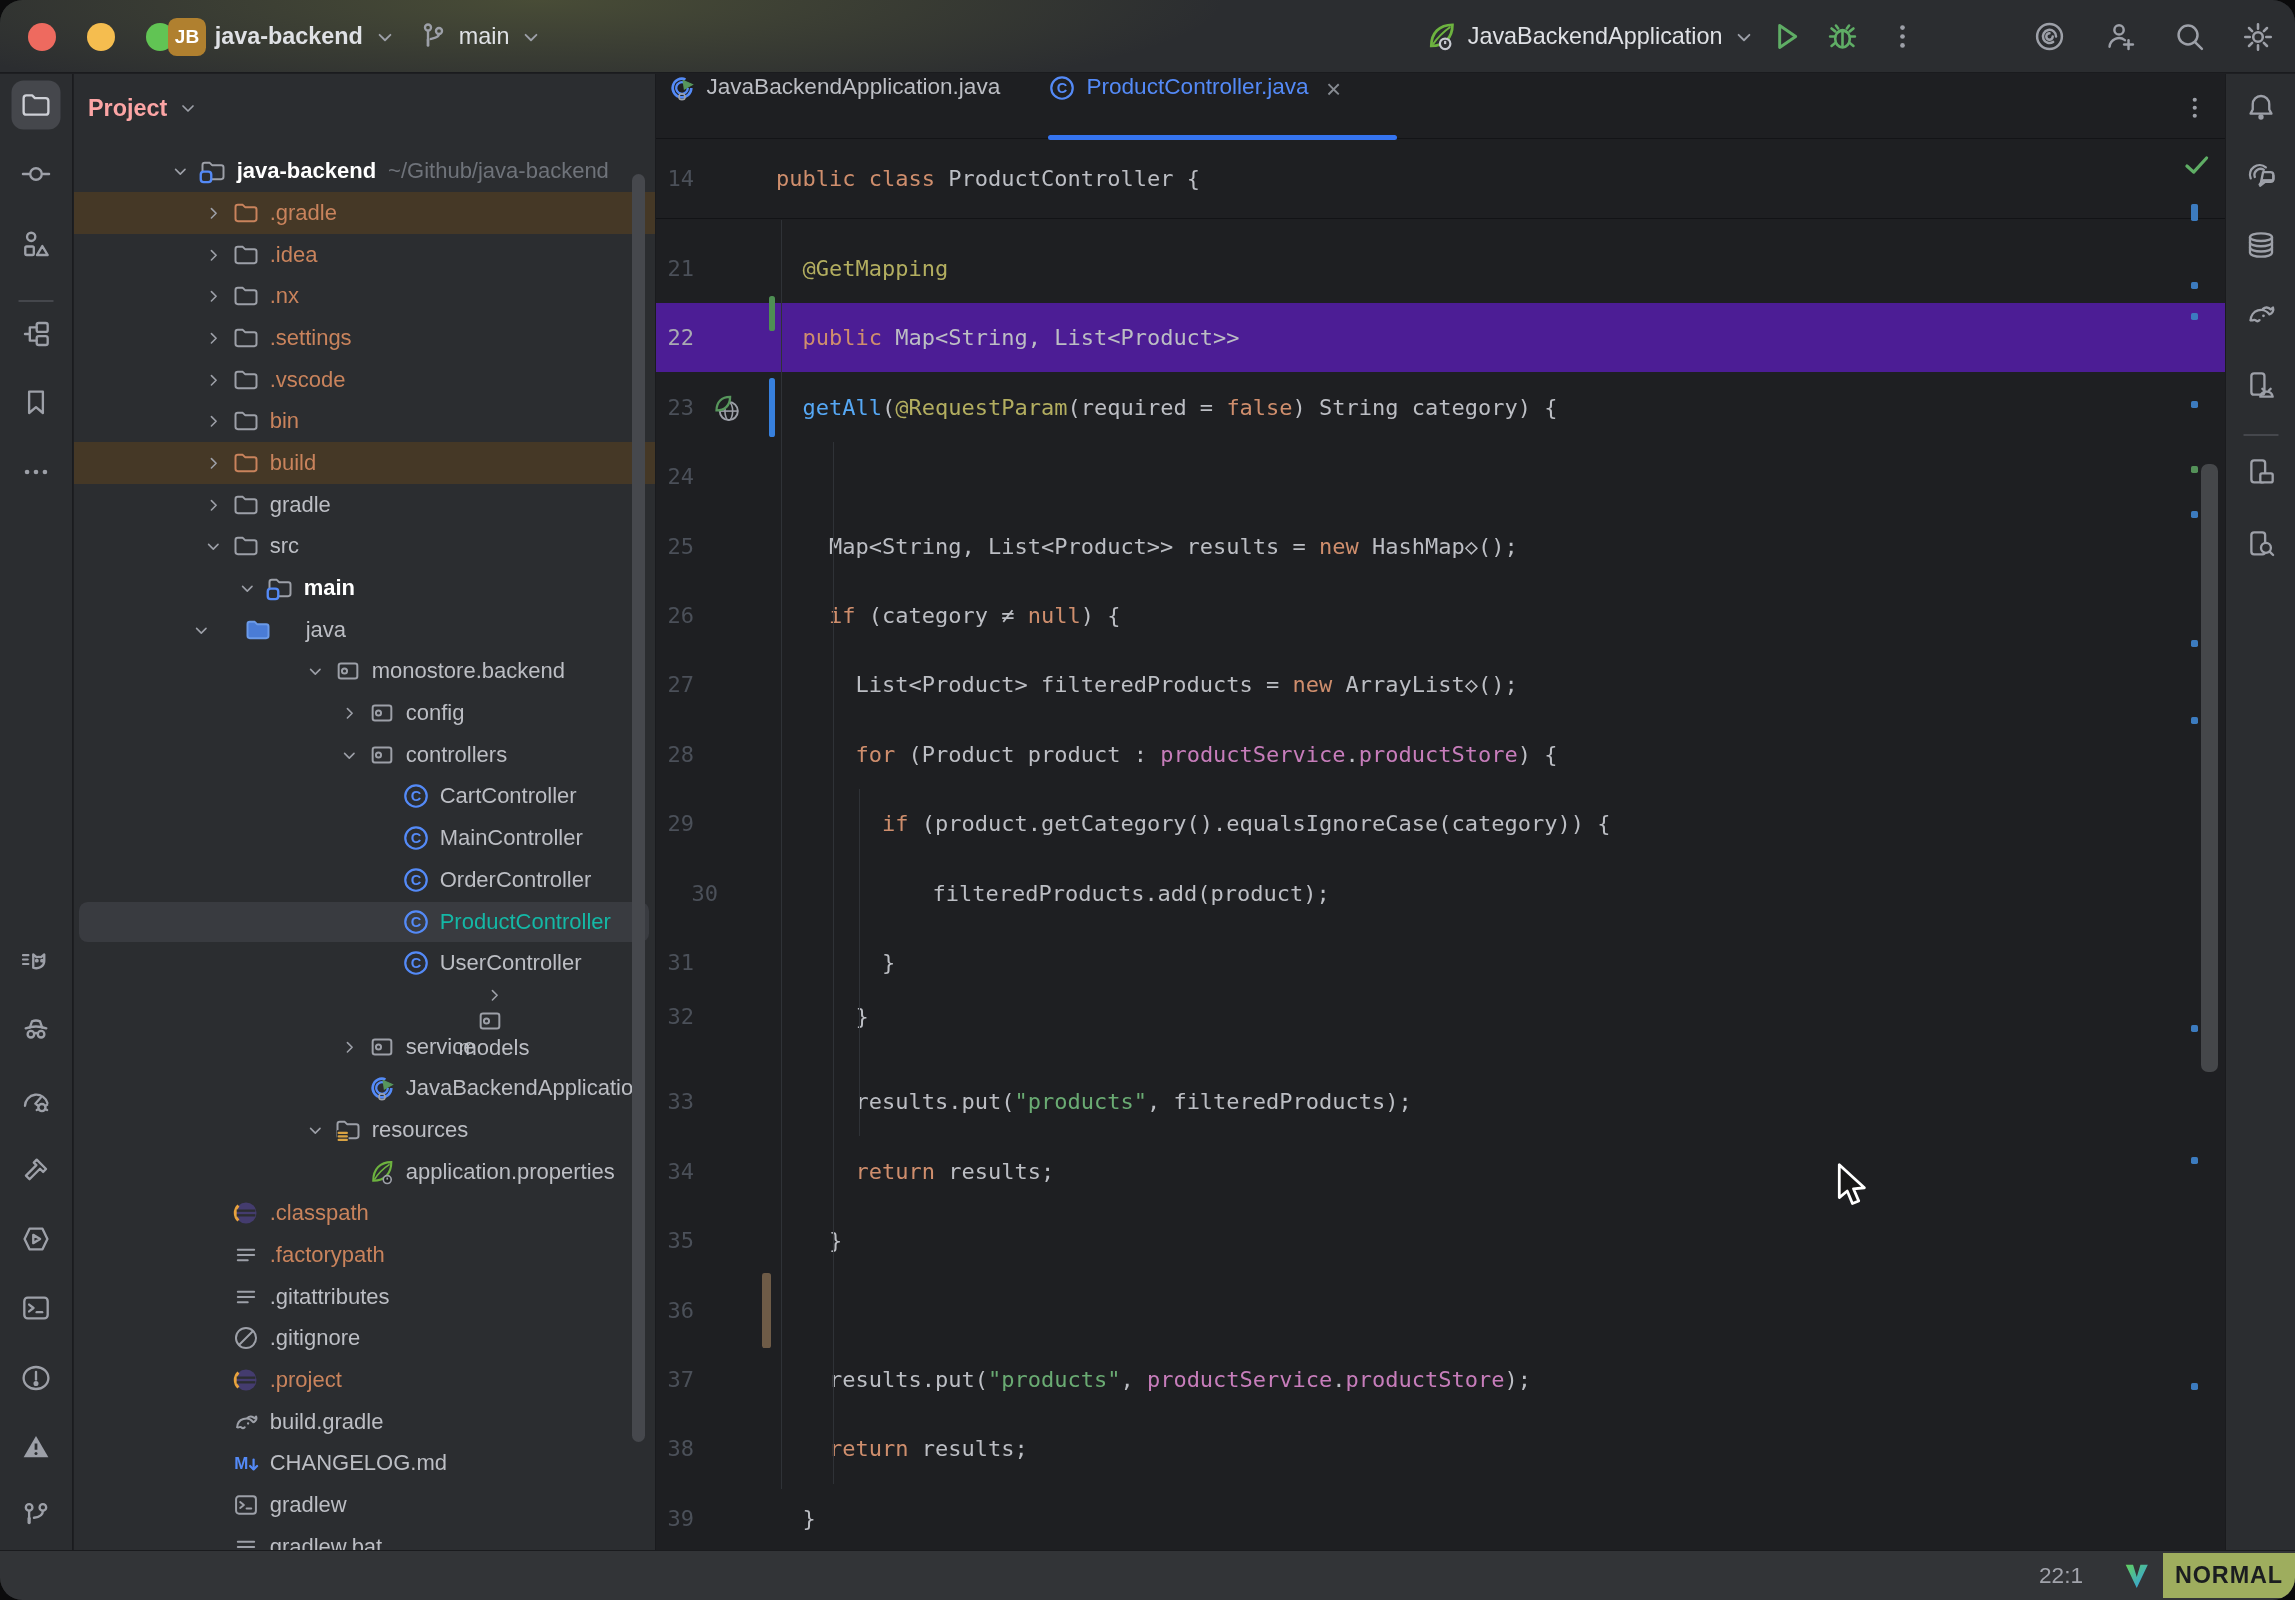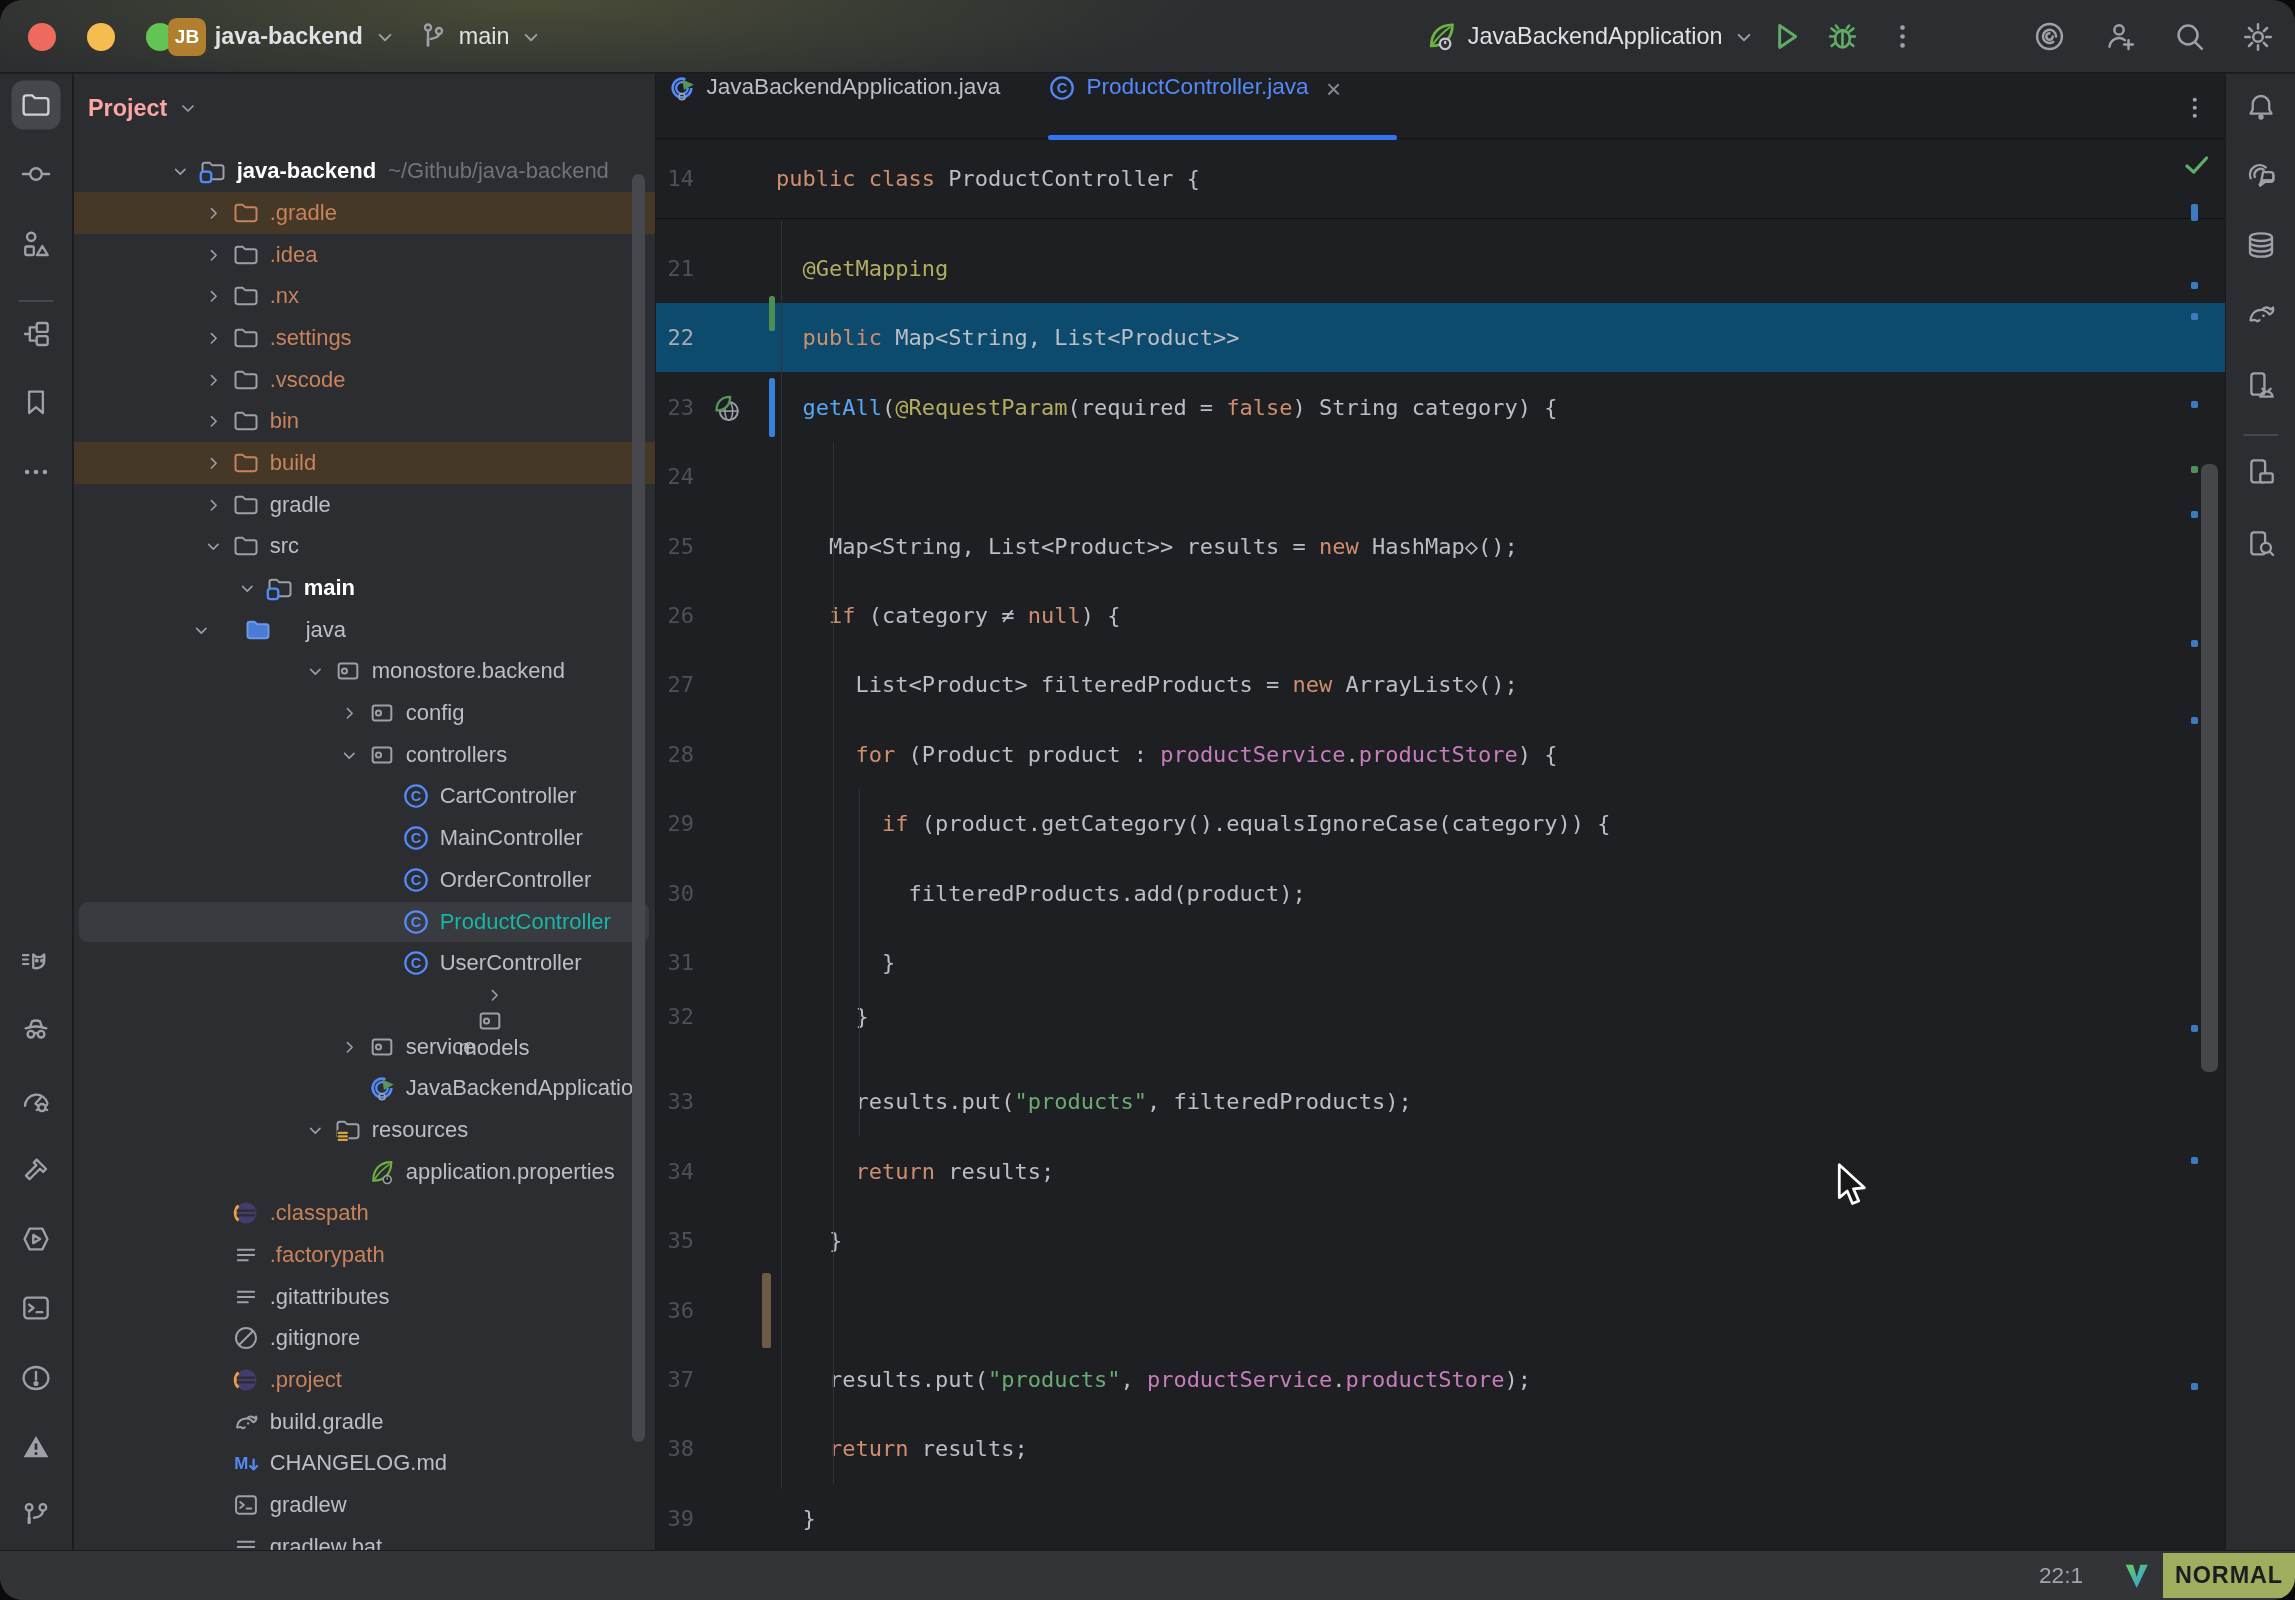--- a/index.html
+++ b/index.html
@@ -41,21 +41,21 @@
   .tsuffix { color:#6f737a; margin-left:12px; }
   .vscroll { position:absolute; border-radius:7px; background:#46484d; }
   
   #editor { position:absolute; left:656px; top:74px; width:1569px; bottom:50px; background:#1e1f22; overflow:hidden; }
   #tabbar { position:absolute; left:0; top:0; width:100%; height:65px; border-bottom:0.9px solid #131417; }
   .tab { position:absolute; top:0; height:65px; display:flex; align-items:flex-start; gap:10.4px; font-size:22.6px; color:#bcbec4; }
   .tab.active { color:#548af7; }
   #tab-underline { position:absolute; height:5.2px; border-radius:2.6px; background:#3574f0; bottom:-0.9px; }
   #sticky { position:absolute; left:0; top:66px; width:100%; height:79px; background:#1e1f22; border-bottom:0.9px solid #121316; }
   .code-row { position:absolute; left:0; width:100%; height:69px; }
-  .code-row.current { background:#0c4a6e; }
+  .code-row.current { background:#4c1d95; }
   .gut-num { position:absolute; left:0; top:0; width:38px; height:69px; line-height:69px; text-align:right; color:#4b5059; font-family:"DejaVu Sans Mono", monospace; font-size:22px; }
   .gut-num.bright { color:#a9abb2; }
   .code-text { position:absolute; left:120px; top:0; height:69px; line-height:69px; font-family:"DejaVu Sans Mono", monospace; font-size:22px; white-space:pre; }
   .tk-kw { color:#cf8e6d; } .tk-ann { color:#b3ae60; } .tk-decl { color:#56a8f5; }
   .tk-fld { color:#c77dbb; } .tk-str { color:#6aab73; } .tk-pl { color:#bcbec4; }
   .gut-bar { position:absolute; border-radius:2.6px; }
   .iguide { position:absolute; width:0.9px; background:#2f3237; }
   .stripe-mark { position:absolute; width:7px; border-radius:1.7px; }
   
   #statusbar { position:absolute; left:0; right:0; bottom:0; height:50px; background:#323437; border-top:0.9px solid #1a1b1e; }
@@ -857,21 +857,21 @@
           <div class="code-text">      <span class="tk-pl">List&lt;Product&gt; filteredProducts = </span><span class="tk-kw">new</span><span class="tk-pl"> ArrayList◇();</span></div>
         </div>
         <div class="code-row" style="top: 646px;">
           <div class="gut-num">28</div>
           <div class="code-text">      <span class="tk-kw">for</span><span class="tk-pl"> (Product product : </span><span class="tk-fld">productService</span><span class="tk-pl">.</span><span class="tk-fld">productStore</span><span class="tk-pl">) {</span></div>
         </div>
         <div class="code-row" style="top: 715px;">
           <div class="gut-num">29</div>
           <div class="code-text">        <span class="tk-kw">if</span><span class="tk-pl"> (product.getCategory().equalsIgnoreCase(category)) {</span></div>
         </div>
-        <div class="code-row" style="top: 785px;">
+        <div class="code-row" style="top: 785px; margin-left: 24px;">
           <div class="gut-num">30</div>
           <div class="code-text">          <span class="tk-pl">filteredProducts.add(product);</span></div>
         </div>
         <div class="code-row" style="top: 854px;">
           <div class="gut-num">31</div>
           <div class="code-text">        <span class="tk-pl">}</span></div>
         </div>
         <div class="code-row" style="top: 908px; padding-left: 33px;">
           <div class="gut-num">32</div>
           <div class="code-text">      <span class="tk-pl">}</span></div>

